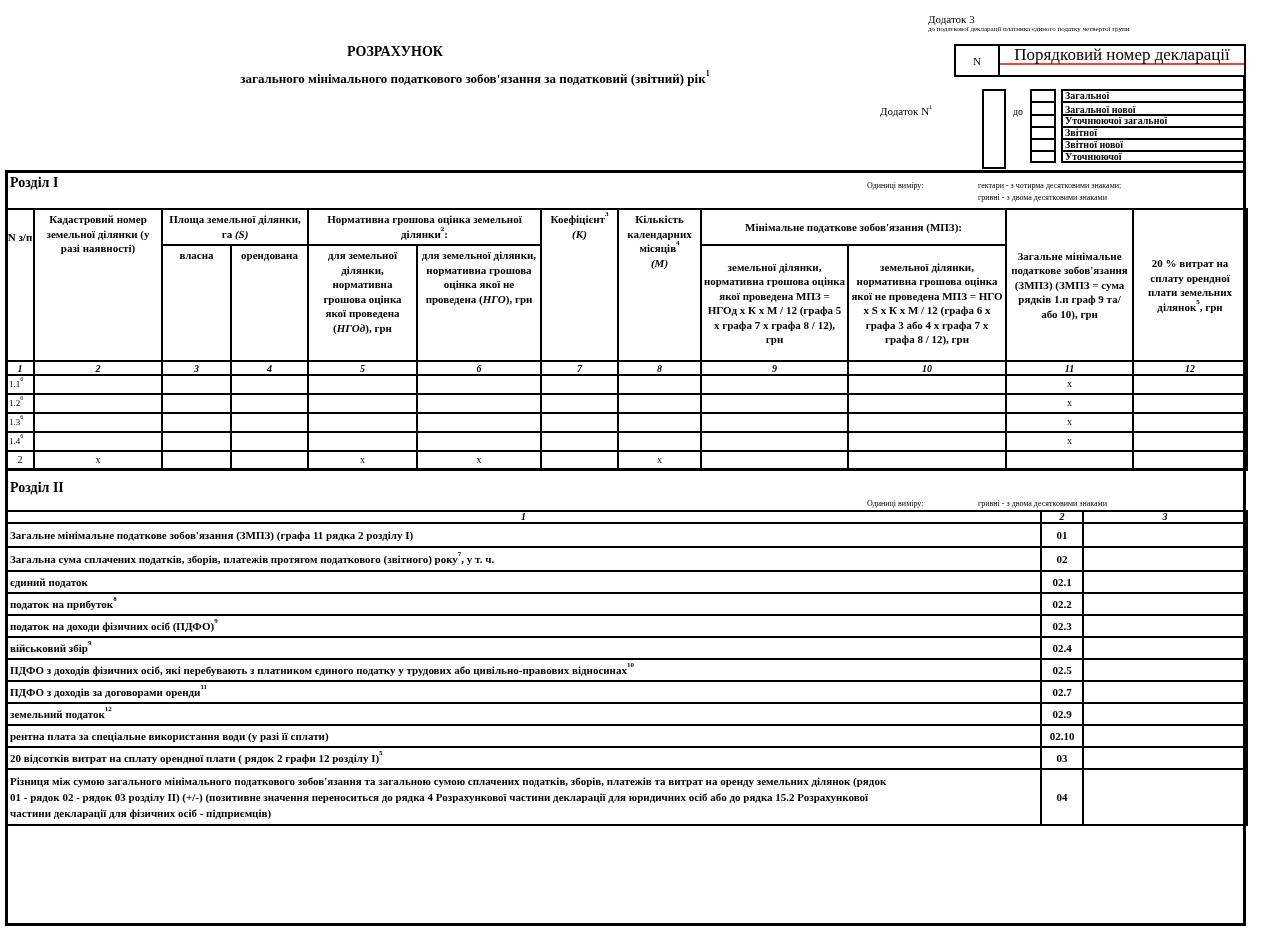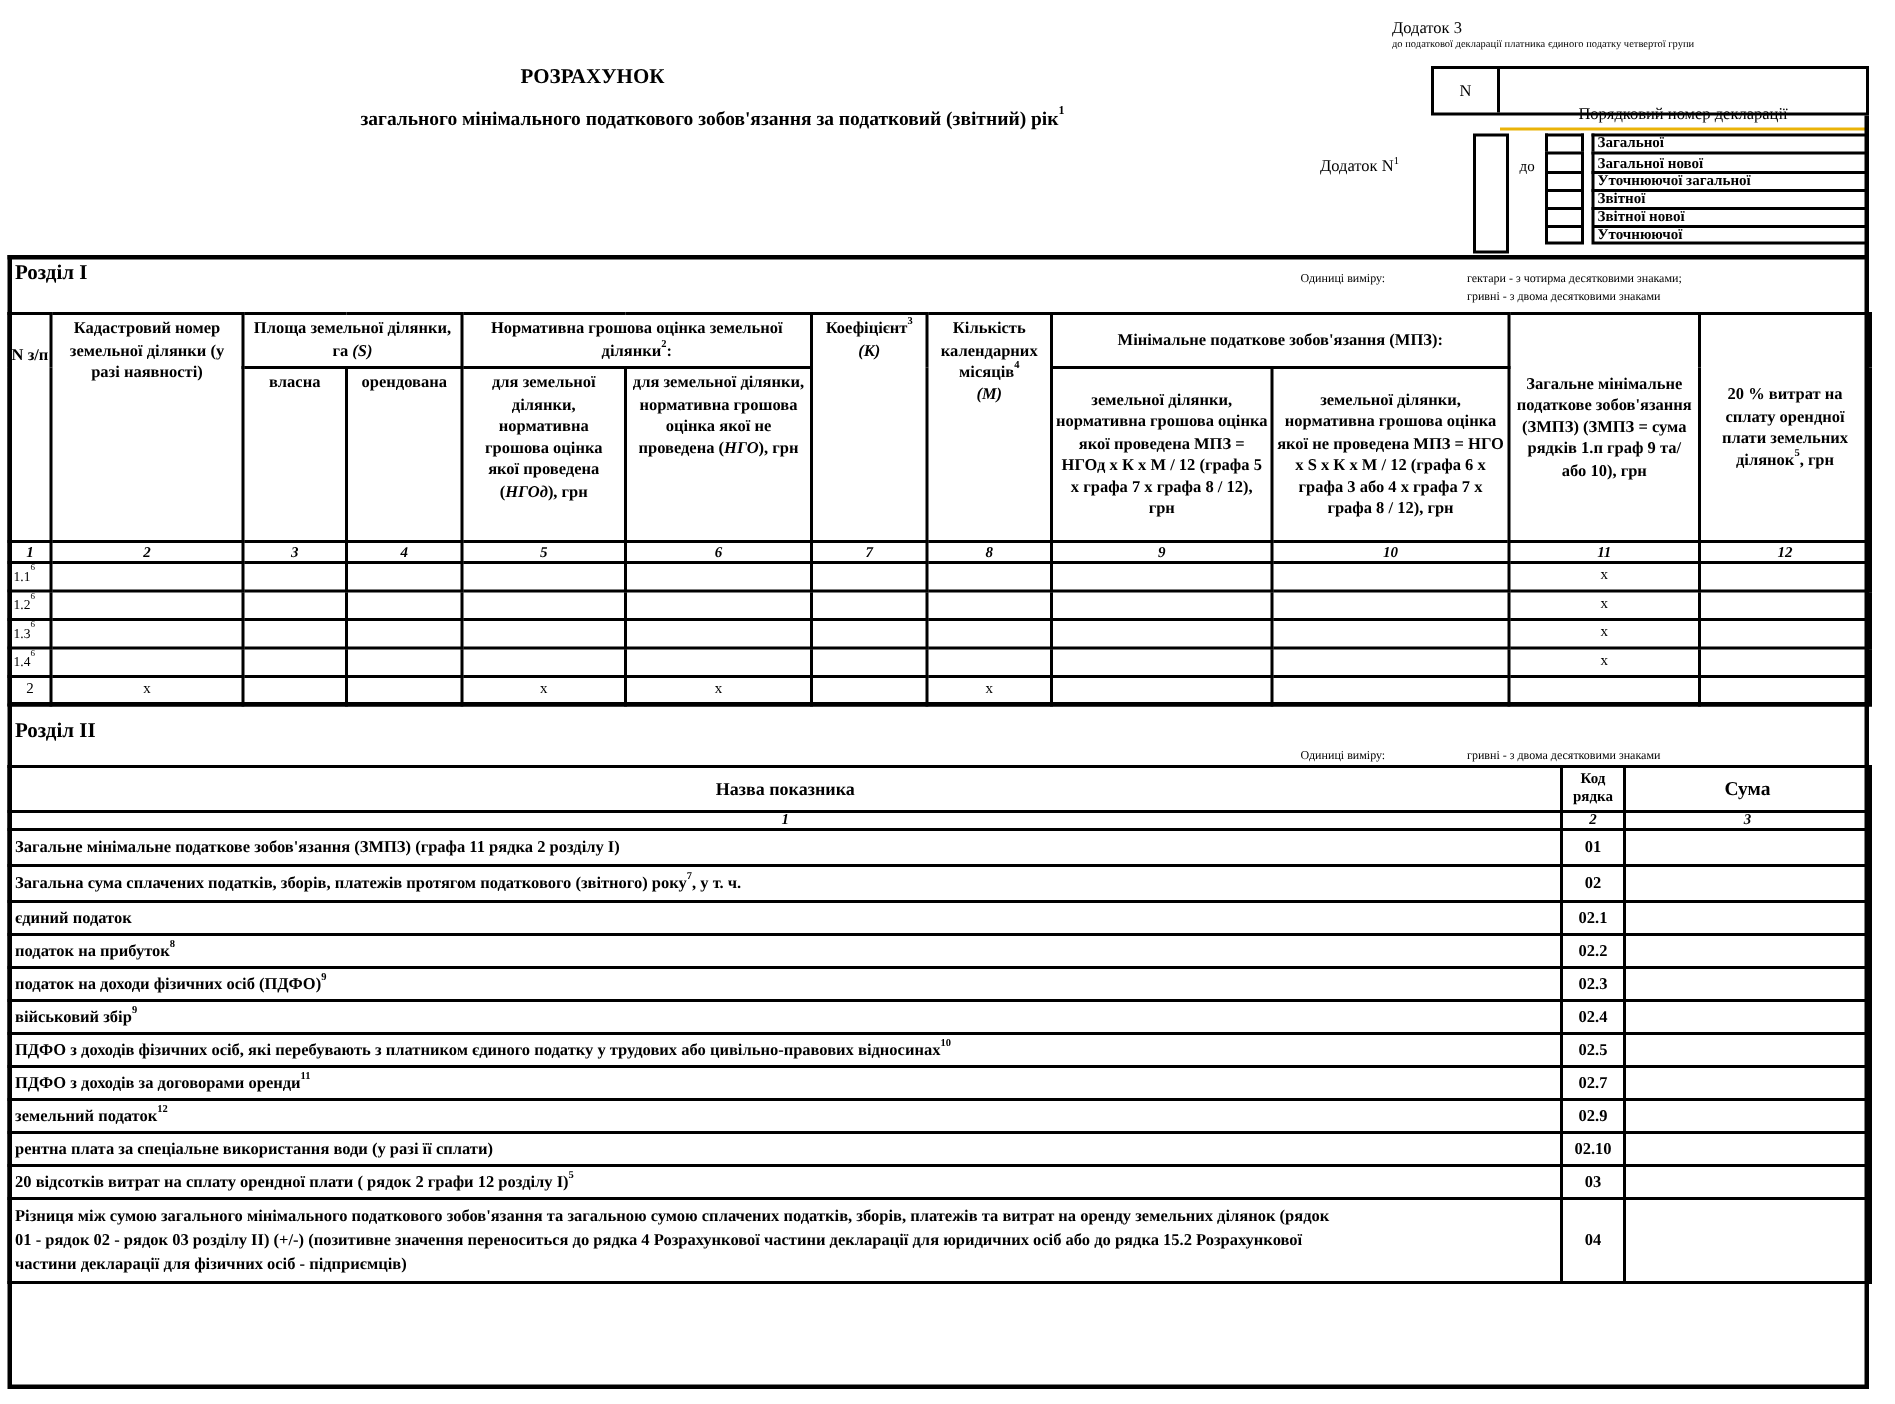--- a/index.html
+++ b/index.html
@@ -12,22 +12,22 @@
   #dodatok3 { left:928px; top:13px; font-size:11px; line-height:12px; }
   #dodatok3-sub { left:928px; top:25px; font-size:7px; line-height:8px; }
   #title { left:0; width:790px; top:44px; text-align:center; font-weight:bold; font-size:14px; }
   #subtitle { left:0; width:950px; top:71px; text-align:center; font-weight:bold; font-size:13px; }
   #subtitle sup { font-size:8px; }
 
   
   #decl-box { left:954px; top:44px; width:292px; height:33px; border:2px solid #000; box-sizing:border-box; }
   #decl-n { position:absolute; left:0; top:0; width:42px; height:29px; border-right:2px solid #000;
             font-size:11px; display:flex; align-items:center; justify-content:center; }
-  #decl-label { position:absolute; left:44px; right:0; top:0; height:17px; border-bottom:2px solid #eab308;
-                font-size:11px; text-align:center; line-height:17px;margin-top:22px; }
+  #decl-label { position:absolute; left:44px; right:0; top:0; height:17px; border-bottom:2px solid #ef4444;
+                font-size:17px; text-align:center; line-height:17px; }
   #decl-value { position:absolute; left:44px; right:0; top:19px; height:10px; }
 
   #dodatok-n { left:880px; top:105px; font-size:11px; }
   #dodatok-n sup { font-size:7px; }
   #dodatok-n-box { left:982px; top:89px; width:24px; height:80px; border:2px solid #000; box-sizing:border-box; }
   #do-label { left:1013px; top:106px; font-size:10px; }
   #type-checks { left:1030px; top:89px; width:26px; }
   .type-check { width:26px; height:12.3px; border:2px solid #000; border-bottom:none; box-sizing:border-box; }
   .type-check:last-child { border-bottom:2px solid #000; }
   #type-labels { left:1061px; top:89px; width:185px; }
@@ -241,25 +241,20 @@
 <div id="sec2-units-label" class="abs units-label">Одиниці виміру:</div>
 <div id="sec2-units-1" class="abs units-label">гривні - з двома десятковими знаками</div>
 
 <table id="t2" class="grid">
   <colgroup>
     <col style="width:1035px">
       <col style="width:42px">
       <col style="width:164px">
   </colgroup>
   <tbody>
-      <tr>
-    <td style="height:28px;font-size:12px;">Назва показника</td>
-    <td style="font-size:10px;line-height:12px;">Код рядка</td>
-    <td style="font-size:13px;">Сума</td>
-  </tr>
   <tr class="num">
     <td>1</td>
     <td>2</td>
     <td>3</td>
   </tr>
   </tbody>
     <tbody id="t2-body">
       <tr class="row">
         <td class="name" style="height: 22px;"><span>Загальне мінімальне податкове зобов'язання (ЗМПЗ) (графа 11 рядка 2 розділу I)</span></td>
         <td>01</td>

